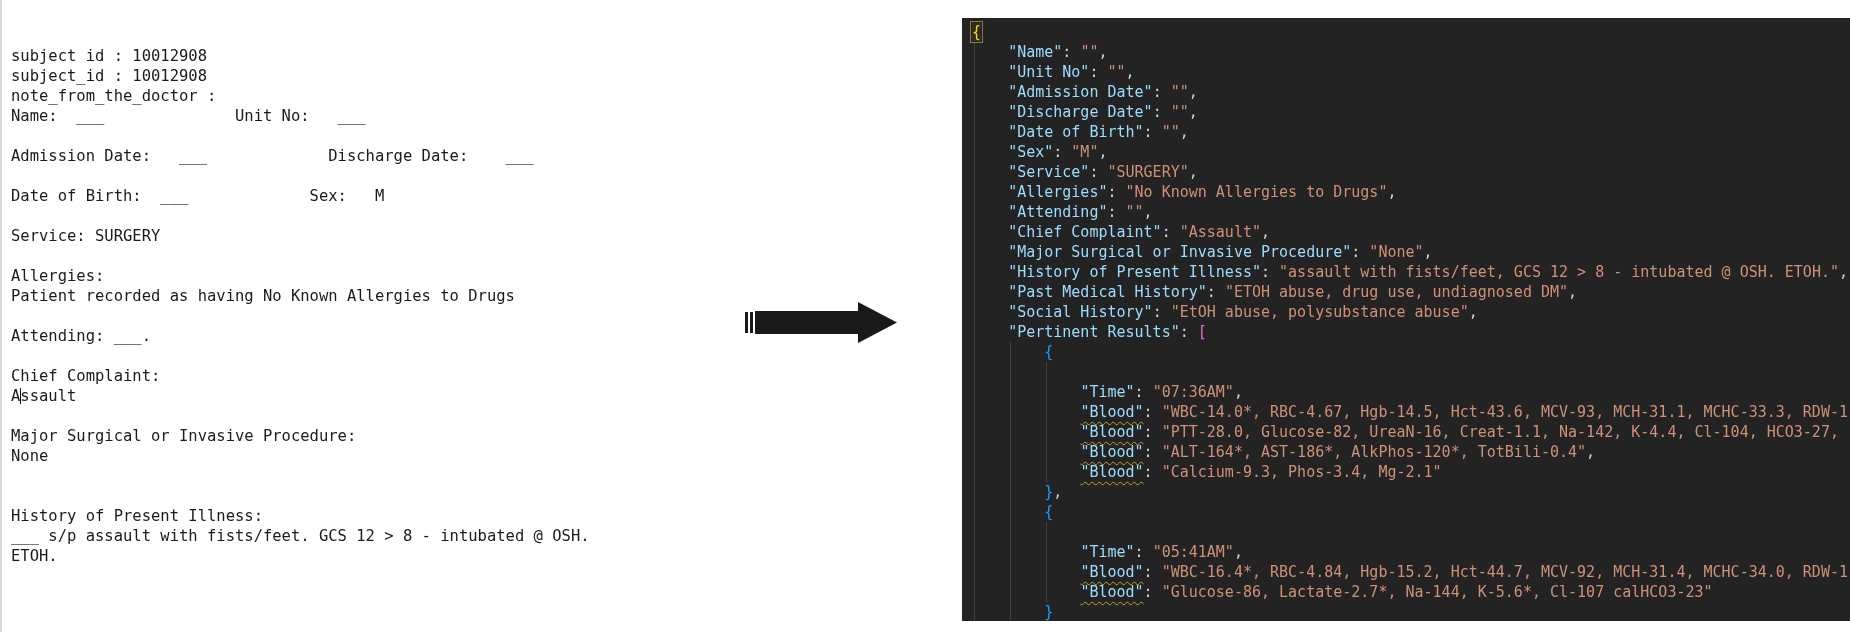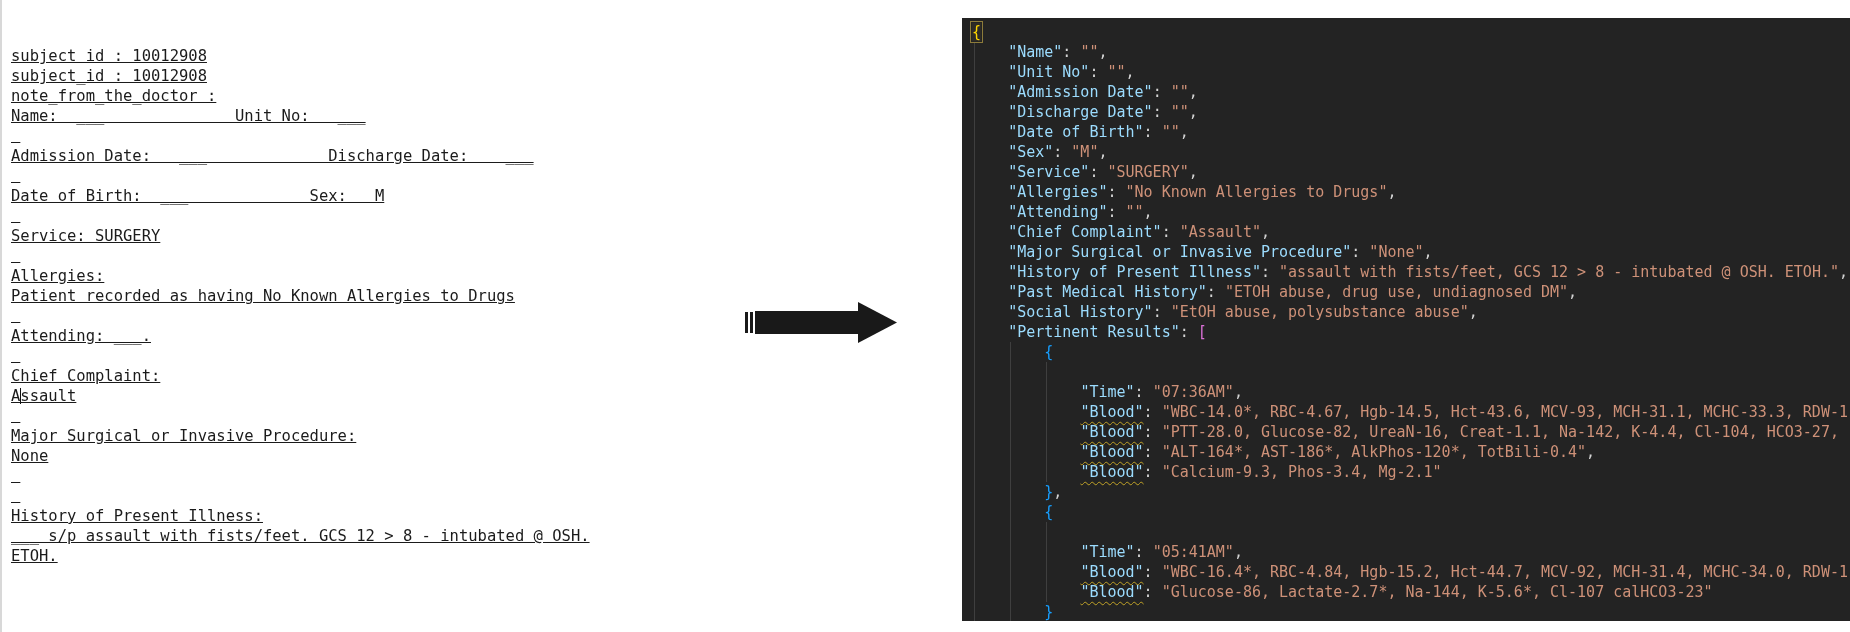--- a/index.html
+++ b/index.html
@@ -10,21 +10,21 @@
     overflow:hidden;
     font-family:"DejaVu Sans Mono",monospace;
   }
   
   .doc-panel{
     position:absolute;left:0;top:0;width:760px;height:632px;
     padding:6px 0 0 11px;box-sizing:border-box;
     font-size:15.5px;line-height:20px;color:#1b1b1b;
     white-space:pre;overflow:hidden;
   }
-  .dline{height:20px;white-space:pre;position:relative;text-decoration:underline;}
+  .dline{height:20px;white-space:pre;position:relative;}
   .doc-edge{position:absolute;left:0;top:0;width:2px;height:632px;background:#d8d8d8;}
   .caret{display:inline-block;width:1px;height:16px;background:#111;vertical-align:-3px;margin:0 -1px 0 0;}
   
   .arrow-wrap{position:absolute;left:745px;top:298px;width:154px;height:48px;}
   
   .editor-panel{
     position:absolute;left:962px;top:18px;width:888px;height:603px;
     background:#232323;
     overflow:hidden;
   }

